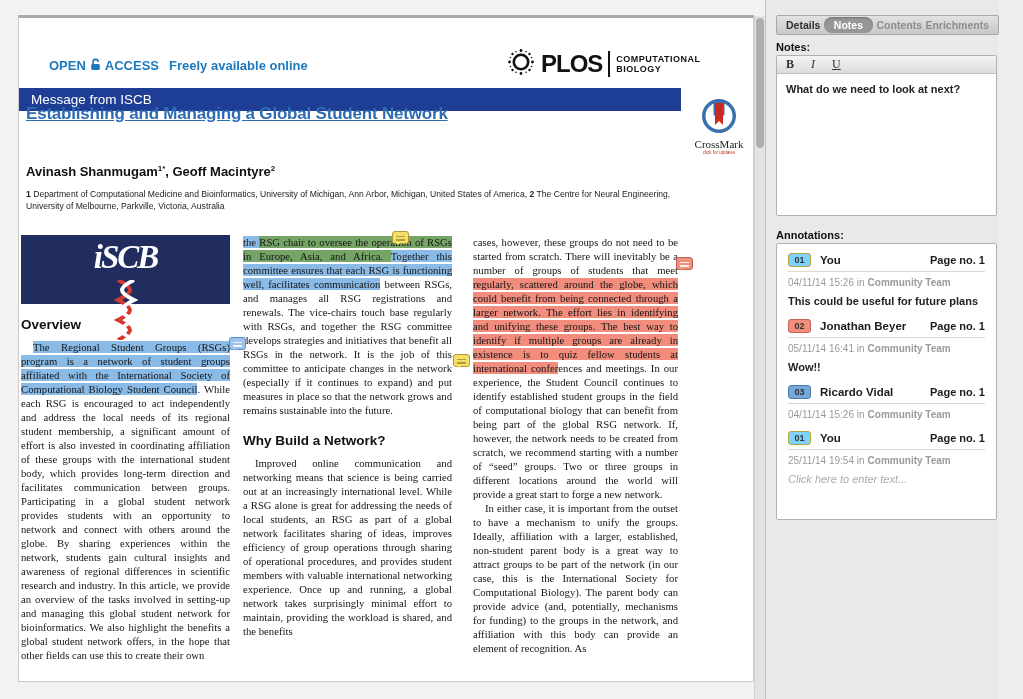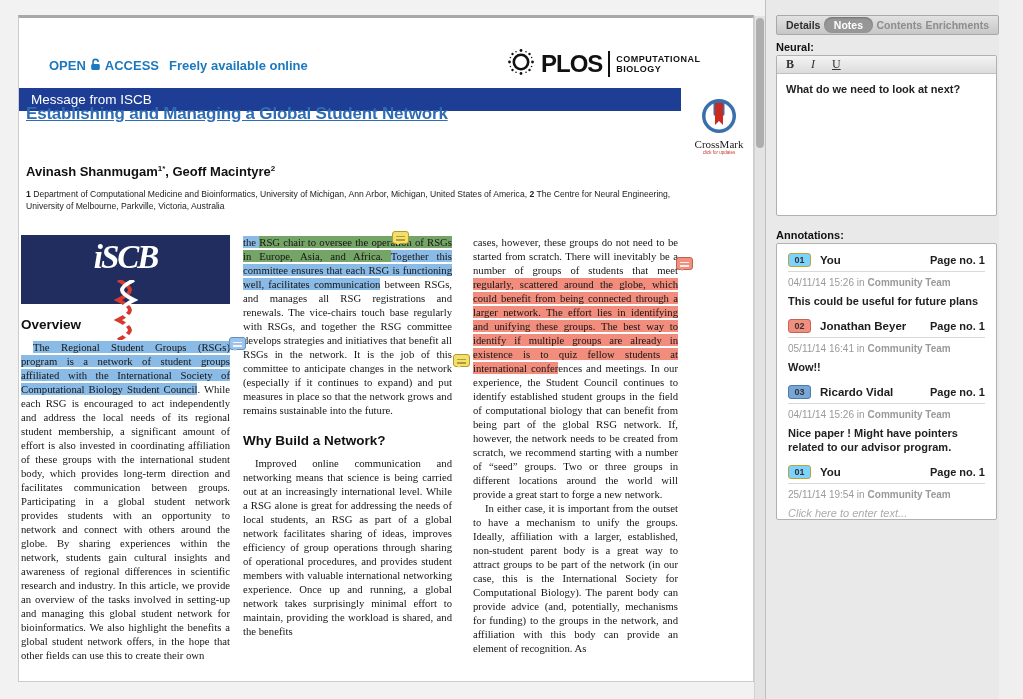--- a/index.html
+++ b/index.html
@@ -259,21 +259,21 @@
   <div class="sidebar">
     <div class="side-gutter"></div>
 
     <div class="tabbar">
       <span class="tab first">Details</span>
       <span class="tab active">Notes</span>
       <span class="tab">Contents</span>
       <span class="tab">Enrichments</span>
     </div>
 
-    <div class="side-label notes-label">Neural:</div>
+    <div class="side-label notes-label">Notes:</div>
 
     <div class="notes-box">
       <div class="notes-toolbar">
         <span class="nt-b">B</span>
         <span class="nt-i">I</span>
         <span class="nt-u">U</span>
       </div>
       <div class="note-text">What do we need to look at next?</div>
     </div>
 
@@ -310,21 +310,20 @@
       <div class="ann-entry">
         <div class="ann-head">
           <span class="badge bg-blue">03</span>
           <span class="ann-name">Ricardo Vidal</span>
           <span class="ann-page">Page no. 1</span>
         </div>
         <div class="ann-sep"></div>
         <div class="ann-date">
           <span>04/11/14 15:26 in</span><b>Community Team</b>
         </div>
-        <div class="ann-text">Nice paper ! Might have pointers related to our advisor program.</div>
       </div>
 
       <div class="ann-entry">
         <div class="ann-head">
           <span class="badge bg-yellow">01</span>
           <span class="ann-name">You</span>
           <span class="ann-page">Page no. 1</span>
         </div>
         <div class="ann-sep"></div>
         <div class="ann-date">

